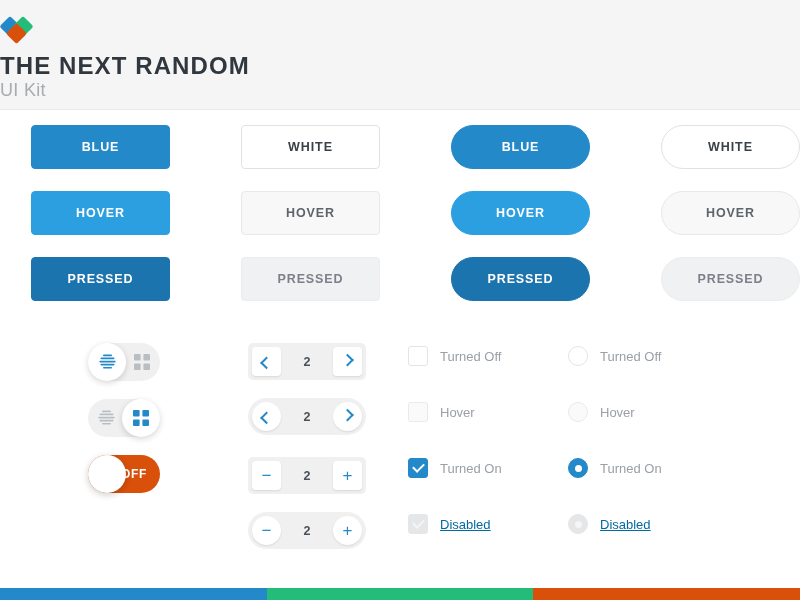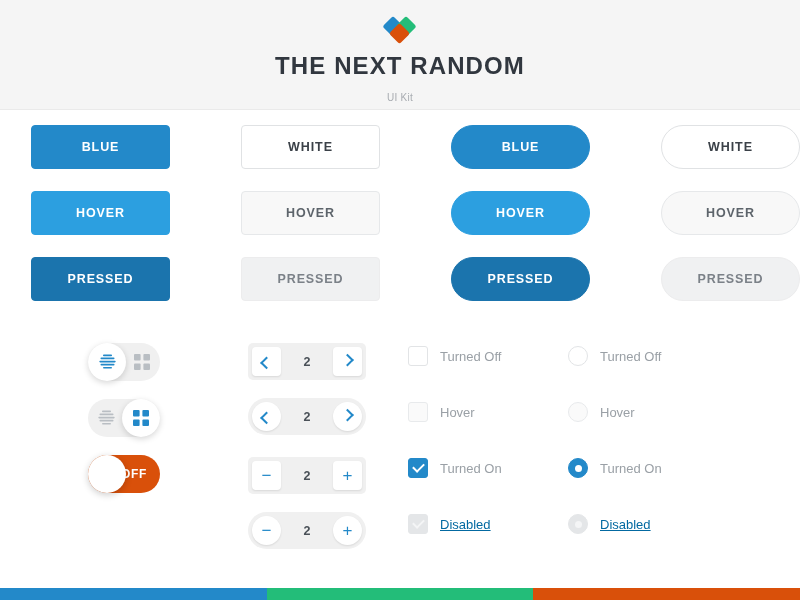--- a/index.html
+++ b/index.html
@@ -9,30 +9,30 @@
     background: #ffffff;
     overflow: hidden;
   }
   .page { position: relative; width: 800px; height: 600px; background:#fff; }
 
   
   .header {
     position: absolute; left:0; top:0; width:800px; height:110px;
     background:#f5f5f5;
     border-bottom:1px solid #eaeaea;
-    display:flex; flex-direction:column; align-items:center;
+    display:flex; flex-direction:column; 
   }
   .logo { width:34px; height:32px; margin-top:16px; position:relative; }
   .logo svg { display:block; }
   .brand {
     margin-top:4px;
     font-size:24px; font-weight:bold; letter-spacing:1.1px;
     color:#31373f;
   }
-  .subtitle { margin-top:12px; font-size:10px; color:#a8acb1; letter-spacing:.3px; }
+  .subtitle { margin-top:0; font-size:18px; color:#a8acb1; letter-spacing:.3px; }
 
   
   .btn-grid { position:absolute; left:0; top:125px; width:800px; }
   .btn-row { display:flex; justify-content:center; gap:40px; margin-bottom:22px; }
   .btn {
     width:140px; height:44px;
     display:flex; align-items:center; justify-content:center;
     font-size:12.5px; font-weight:bold; letter-spacing:.9px;
     cursor:pointer; user-select:none;margin-left:31px;
   }

